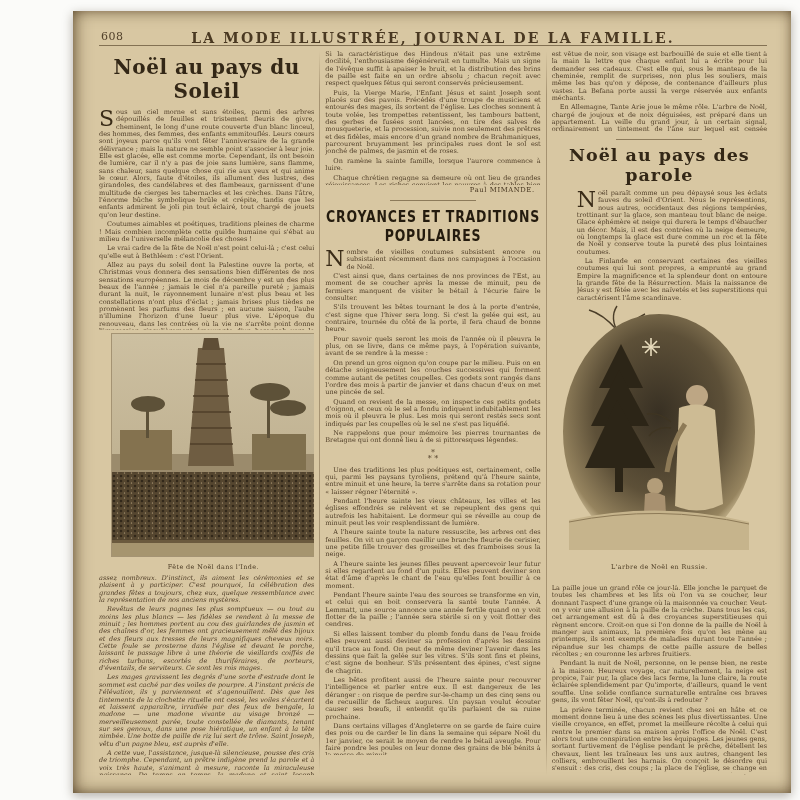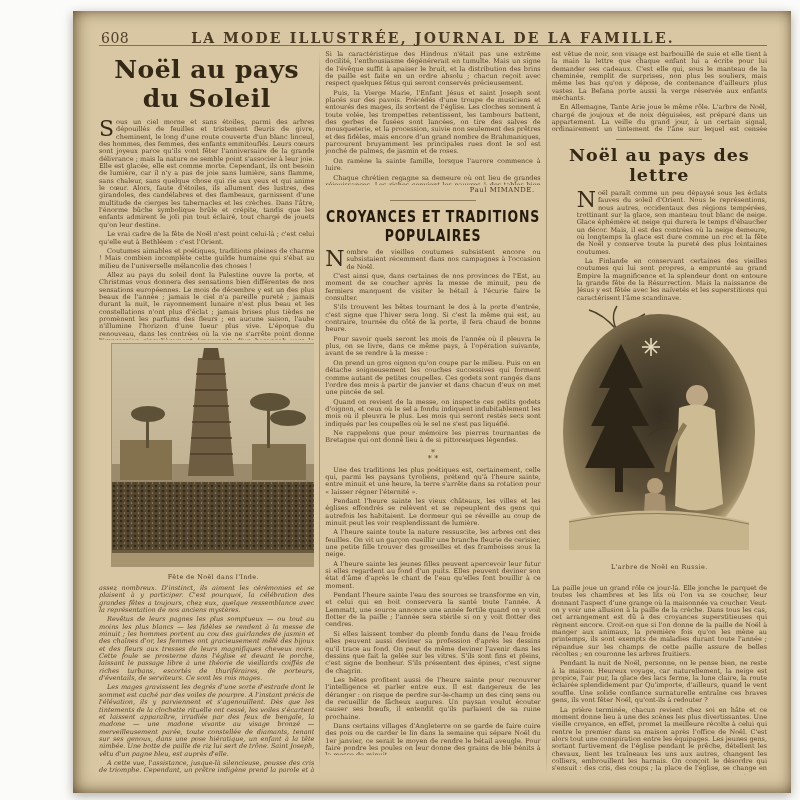--- a/index.html
+++ b/index.html
@@ -13,26 +13,26 @@
       linear-gradient(90deg,#bda87e 0%, #d3c098 2%, #dbca a6 3%, #d9c8a3 50%, #d6c49e 96%, #c7b288 100%);
     background-color:#d8c7a2;
     box-shadow:0 3px 10px rgba(40,30,15,.35),
       inset 10px 0 18px -10px rgba(60,40,15,.75),
       inset -8px 0 14px -9px rgba(60,40,15,.55),
       inset 0 -10px 18px -11px rgba(60,40,15,.65),
       inset 0 10px 16px -11px rgba(60,40,15,.55);
     color:#4e3c26;
   }
   .masthead{position:absolute;top:16px;left:26px;right:24px;height:18px;border-bottom:1px solid rgba(75,55,30,.6);}
-  .page-num{position:absolute;left:2px;top:3px;font-size:14px;letter-spacing:.5px;color:#51402a;}
+  .page-num{position:absolute;left:2px;top:3px;font-size:11px;letter-spacing:.5px;color:#51402a;}
   .journal-title{position:absolute;left:0;right:0;top:3px;text-align:center;font-size:14px;font-weight:bold;letter-spacing:2.2px;color:#4a3922;}
   .cols{position:absolute;top:40px;left:26px;right:24px;bottom:18px;display:flex;}
   .col{width:224px;overflow:hidden;position:relative;}
   .vrule{width:1px;background:linear-gradient(rgba(90,68,40,.0),rgba(90,68,40,.4) 6%,rgba(90,68,40,.4) 94%,rgba(90,68,40,0));margin:0 5px;}
-  h2.art-title{margin:4px 0 6px 0;text-align:center;font-size:25px;font-weight:bold;color:#33271653;color:#332716;letter-spacing:.5px;font-family:"DejaVu Serif",serif;}
+  h2.art-title{margin:4px 0 6px 0;text-align:center;font-size:20px;font-weight:bold;color:#33271653;color:#332716;letter-spacing:.5px;font-family:"DejaVu Serif",serif;}
   h2.art-title-sm{margin:5px 0 5px 0;text-align:center;font-size:17.5px;font-weight:bold;color:#332716;letter-spacing:1px;}
   .banner{margin:10px 0 8px 0;text-align:center;font-family:"DejaVu Sans","Liberation Sans",sans-serif;font-size:12.5px;font-weight:900;letter-spacing:.8px;color:#241b0e;transform:scaleY(1.28);transform-origin:center;}
   p.body{margin:0 0 2px 0;font-size:6.5px;line-height:7.35px;text-align:justify;text-indent:8px;color:#4e3c26;}
   p.body.noindent{text-indent:0;}
   p.dc{text-indent:0;}
   p.dc::first-letter{float:left;font-size:22px;line-height:17px;padding:1px 2px 0 0;color:#3a2c18;}
   .tblock{overflow:hidden;}
   .sig{font-size:6.8px;text-align:right;padding-right:6px;letter-spacing:.6px;color:#46351f;margin-top:1px;}
   .shortrule{width:86px;height:1px;background:rgba(80,60,32,.55);margin:6px auto 4px auto;}
   figure{margin:0;padding:0;}
@@ -53,22 +53,22 @@
       <span class="page-num">608</span>
       <span class="journal-title">LA MODE ILLUSTRÉE, JOURNAL DE LA FAMILLE.</span>
     </div>
 
     <div class="cols">
 
       <div class="col">
         <h2 class="art-title">Noël au pays du Soleil</h2>
         <div class="tblock" style="height:221px;">
           <p class="body dc">Sous un ciel morne et sans étoiles, parmi des arbres dépouillés de feuilles et tristement fleuris de givre, cheminent, le long d'une route couverte d'un blanc linceul, des hommes, des femmes, des enfants emmitouflés. Leurs cœurs sont joyeux parce qu'ils vont fêter l'anniversaire de la grande délivrance ; mais la nature ne semble point s'associer à leur joie. Elle est glacée, elle est comme morte. Cependant, ils ont besoin de lumière, car il n'y a pas de joie sans lumière, sans flamme, sans chaleur, sans quelque chose qui rie aux yeux et qui anime le cœur. Alors, faute d'étoiles, ils allument des lustres, des girandoles, des candélabres et des flambeaux, garnissent d'une multitude de cierges les tabernacles et les crèches. Dans l'âtre, l'énorme bûche symbolique brûle et crépite, tandis que les enfants admirent le joli pin tout éclairé, tout chargé de jouets qu'on leur destine.</p>
+          <p class="body">Coutumes aimables et poétiques, traditions pleines de charme ! Mais combien incomplète cette guilde humaine qui s'ébat au milieu de l'universelle mélancolie des choses !</p>
           <p class="body">Le vrai cadre de la fête de Noël n'est point celui-là ; c'est celui qu'elle eut à Bethléem : c'est l'Orient.</p>
-          <p class="body">Coutumes aimables et poétiques, traditions pleines de charme ! Mais combien incomplète cette guilde humaine qui s'ébat au milieu de l'universelle mélancolie des choses !</p>
           <p class="body">Allez au pays du soleil dont la Palestine ouvre la porte, et Christmas vous donnera des sensations bien différentes de nos sensations européennes. Le mois de décembre y est un des plus beaux de l'année ; jamais le ciel n'a pareille pureté ; jamais durant la nuit, le rayonnement lunaire n'est plus beau et les constellations n'ont plus d'éclat ; jamais brises plus tièdes ne promènent les parfums des fleurs ; en aucune saison, l'aube n'illumine l'horizon d'une lueur plus vive. L'époque du renouveau, dans les contrées où la vie ne s'arrête point donne l'impression singulièrement émouvante d'un hosannah vers le Créateur.</p>
 
         </div>
         <figure class="photo-wrap">
           <svg class="photo" viewBox="0 0 202 222">
             <defs>
               <linearGradient id="sky" x1="0" y1="0" x2="0" y2="1">
                 <stop offset="0" stop-color="#cdc0a1"></stop>
                   <stop offset="1" stop-color="#b7a887"></stop>
               </linearGradient>
@@ -127,21 +127,21 @@
           <p class="body">Puis, la Vierge Marie, l'Enfant Jésus et saint Joseph sont placés sur des pavois. Précédés d'une troupe de musiciens et entourés des mages, ils sortent de l'église. Les cloches sonnent à toute volée, les trompettes retentissent, les tambours battent, des gerbes de fusées sont lancées, on tire des salves de mousqueterie, et la procession, suivie non seulement des prêtres et des fidèles, mais encore d'un grand nombre de Brahmaniques, parcourent bruyamment les principales rues dont le sol est jonché de palmes, de jasmin et de roses.</p>
           <p class="body">On ramène la sainte famille, lorsque l'aurore commence à luire.</p>
           <p class="body">Chaque chrétien regagne sa demeure où ont lieu de grandes réjouissances. Les riches convient les pauvres à des tables bien garnies et leur font cadeau d'un petit sac de riz, car il faut qu'en ce jour tout le monde soit heureux et reçoive sa part des grains que le Seigneur a fait germer pour nourrir ses créatures.</p>
         </div>
         <div class="sig">Paul MIMANDE.</div>
         <div class="shortrule"></div>
         <h3 class="banner">CROYANCES ET TRADITIONS POPULAIRES</h3>
         <div class="tblock" style="height:506px;">
           <p class="body dc">Nombre de vieilles coutumes subsistent encore ou subsistaient récemment dans nos campagnes à l'occasion de Noël.</p>
           <p class="body">C'est ainsi que, dans certaines de nos provinces de l'Est, au moment de se coucher après la messe de minuit, peu de fermiers manquent de visiter le bétail à l'écurie faire le consulter.</p>
-          <p class="body">S'ils trouvent les bêtes tournant le dos à la porte d'entrée, c'est signe que l'hiver sera long. Si c'est la même qui est, au contraire, tournée du côté de la porte, il fera chaud de bonne heure.</p>
+          <p class="body">S'ils trouvent les bêtes tournant le dos à la porte d'entrée, c'est signe que l'hiver sera long. Si c'est la gelée qui est, au contraire, tournée du côté de la porte, il fera chaud de bonne heure.</p>
           <p class="body">Pour savoir quels seront les mois de l'année où il pleuvra le plus, on se livre, dans ce même pays, à l'opération suivante, avant de se rendre à la messe :</p>
           <p class="body">On prend un gros oignon qu'on coupe par le milieu. Puis on en détache soigneusement les couches successives qui forment comme autant de petites coupelles. Ces godets sont rangés dans l'ordre des mois à partir de janvier et dans chacun d'eux on met une pincée de sel.</p>
           <p class="body">Quand on revient de la messe, on inspecte ces petits godets d'oignon, et ceux où le sel a fondu indiquent indubitablement les mois où il pleuvra le plus. Les mois qui seront restés secs sont indiqués par les coupelles où le sel ne s'est pas liquéfié.</p>
           <p class="body">Ne rappelons que pour mémoire les pierres tournantes de Bretagne qui ont donné lieu à de si pittoresques légendes.</p>
           <div class="asterism">
             <div>*</div>
               <div>*  *</div>
           </div>
           <p class="body">Une des traditions les plus poétiques est, certainement, celle qui, parmi les paysans tyroliens, prétend qu'à l'heure sainte, entre minuit et une heure, la terre s'arrête dans sa rotation pour « laisser régner l'éternité ».</p>
           <p class="body">Pendant l'heure sainte les vieux châteaux, les villes et les églises effondrés se relèvent et se repeuplent des gens qui autrefois les habitaient. Le dormeur qui se réveille au coup de minuit peut les voir resplendissant de lumière.</p>
@@ -157,21 +157,21 @@
 
       <div class="vrule"></div>
 
       <div class="col">
         <div class="tblock" style="height:82px;">
           <p class="body noindent">est vêtue de noir, son visage est barbouillé de suie et elle tient à la main la lettre que chaque enfant lui a écrite pour lui demander ses cadeaux. C'est elle qui, sous le manteau de la cheminée, remplit de surprises, non plus les souliers, mais même les bas qu'on y dépose, de contenance d'ailleurs plus vastes. La Befana porte aussi la verge réservée aux enfants méchants.</p>
           <p class="body">En Allemagne, Tante Arie joue le même rôle. L'arbre de Noël, chargé de joujoux et de noix déguisées, est préparé dans un appartement. La veille du grand jour, à un certain signal, ordinairement un tintement de l'âne sur lequel est censée arriver Tante Arie, les portes s'ouvrent.</p>
 
         </div>
         <div class="shortrule"></div>
-        <h2 class="art-title-sm">Noël au pays des lettre</h2>
+        <h2 class="art-title-sm">Noël au pays des parole</h2>
         <div class="tblock" style="height:112px;margin-left:25px;">
           <p class="body dc">Noël paraît comme un peu dépaysé sous les éclats fauves du soleil d'Orient. Nous le représentions, nous autres, occidentaux des régions tempérées, trottinant sur la glace, son manteau tout blanc de neige. Glace éphémère et neige qui durera le temps d'ébaucher un décor. Mais, il est des contrées où la neige demeure, où longtemps la glace est dure comme un roc et la fête de Noël y conserve toute la pureté des plus lointaines coutumes.</p>
           <p class="body">La Finlande en conservant certaines des vieilles coutumes qui lui sont propres, a emprunté au grand Empire la magnificence et la splendeur dont on entoure la grande fête de la Résurrection. Mais la naissance de Jésus y est fêtée avec les naïvetés et les superstitions qui caractérisent l'âme scandinave.</p>
           <p class="body">Entrez chez un Finlandais, la veille de Noël. Vous y remarquerez une propreté admirable ; ustensiles de ménage qui ont été frottés, les tables et les bancs de bois lavés, les fenêtres repeintes, le poêle blanchi. C'est tout une restauration.</p>
         </div>
         <figure class="vignette-wrap">
           <svg width="200" height="252" viewBox="0 0 200 252">
             <defs>
               <radialGradient id="vg" cx="50%" cy="42%" r="62%">
                 <stop offset="0" stop-color="#383023"></stop>

